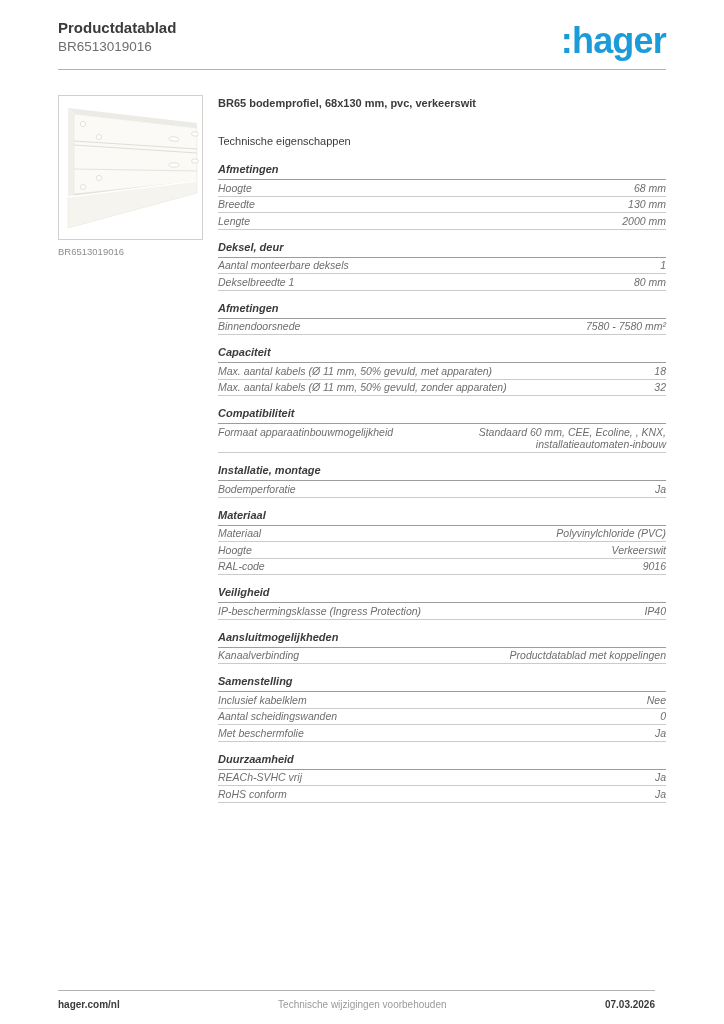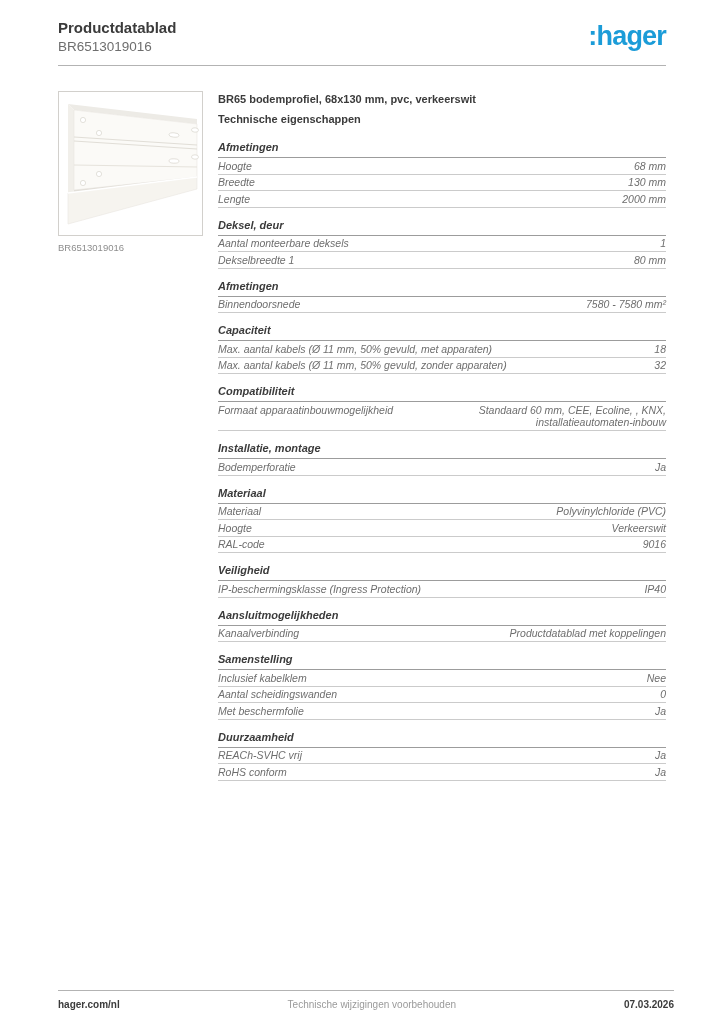--- a/index.html
+++ b/index.html
@@ -14,59 +14,59 @@
   .page { position: absolute; inset: 0; padding: 0 58px; }
 
   
   .page-header {
     display: flex; justify-content: space-between; align-items: flex-start;
     padding-top: 19px;
   }
   .doc-type { font-size: 15px; font-weight: bold; color: #3b3b3b; line-height: 1.25; }
   .doc-ref  { font-size: 13.5px; color: #6e6e6e; line-height: 1.3; }
   .logo {
-    font-size: 27px; font-weight: bold; letter-spacing: -0.8px;
+    font-size: 36px; font-weight: bold; letter-spacing: -0.8px;
     margin-top: 4px; line-height: 1; margin-left: 12px;
   }
   .header-rule { border-top: 1px solid #b3b3b3; margin-top: 10px; }
 
   
   main { display: flex; margin-top: 25px; }
   .left-col { width: 145px; margin-right: 15px; flex: none; }
   .image-box {
     width: 145px; height: 145px;
     border: 1px solid #d2d0cc; background: #fff;
     overflow: hidden;
   }
   .image-caption { margin-top: 6px; font-size: 9.5px; color: #8d8d8d; }
   .right-col { flex: 1; min-width: 0; }
 
   .product-title { font-size: 11px; font-weight: bold; color: #3b3b3b; margin-top: 2px; }
-  .specs-heading { font-size: 11px; font-weight: bold; color: #3b3b3b; margin-top: 8px; }
+  .specs-heading { font-size: 11px; font-weight: normal; color: #3b3b3b; margin-top: 26px; }
 
   
   #sections .section { margin-top: 11px; font-style: italic; }
   #sections .section:first-child { margin-top: 16px; }
   .section-title {
     font-size: 11px; font-weight: bold; color: #3b3b3b;
     padding-bottom: 3px; border-bottom: 1px solid #9c9c9c;
     line-height: 13px;
   }
   .spec-row {
     display: flex; justify-content: space-between; align-items: flex-start;
     border-bottom: 1px solid #cbcbcb;
     padding: 1.5px 0;
     font-size: 10.5px; line-height: 12.5px; color: #6e6e6e; gap: 12px;
   }
   .spec-row .label { padding-right: 12px; }
   .spec-row .value { text-align: right; max-width: 225px; flex: none; }
 
   
   .page-footer {
-    position: absolute; left: 58px; right: 50px; bottom: 14px;
+    position: absolute; left: 58px; right: 69px; bottom: 14px;
     border-top: 1px solid #b3b3b3; padding-top: 8px;
     display: flex; justify-content: space-between; align-items: baseline;
     font-size: 10px;
   }
   .footer-left  { font-weight: bold; color: #3b3b3b; }
   .footer-center{ color: #9a9a9a; }
   .footer-right { font-weight: bold; color: #3b3b3b; }
 </style>
 </head>
 <body>

